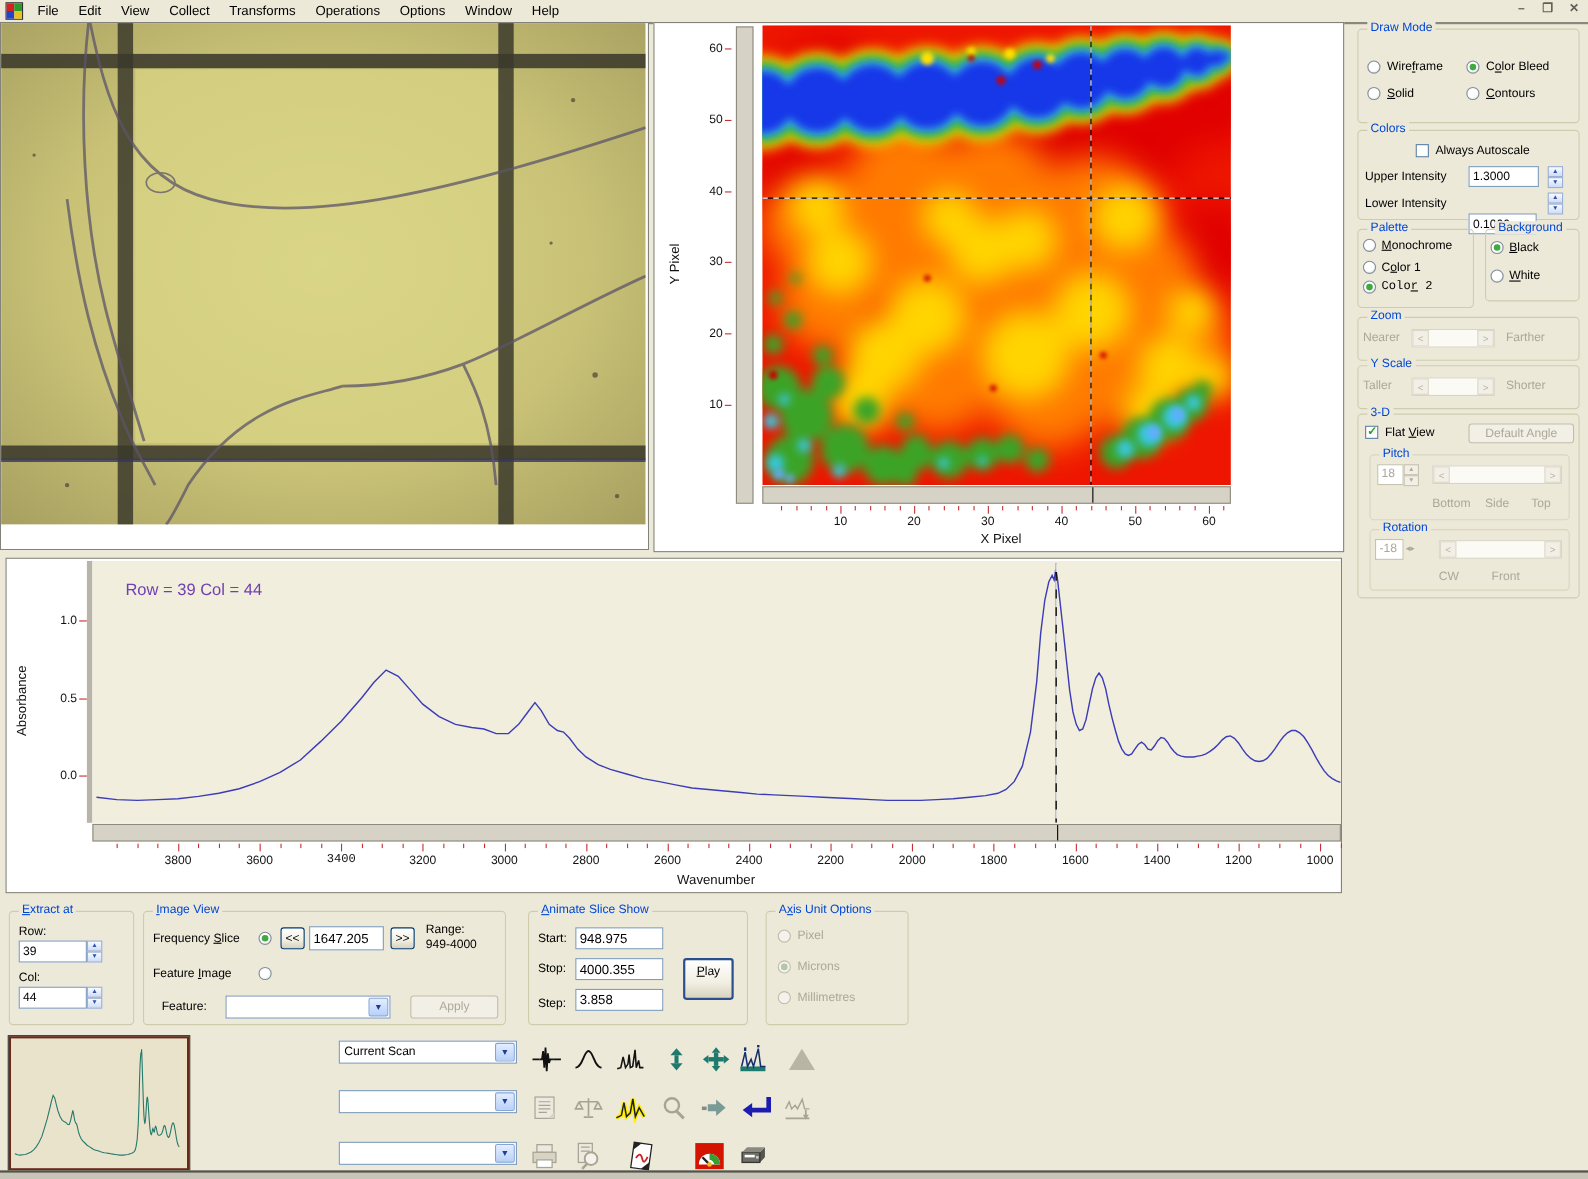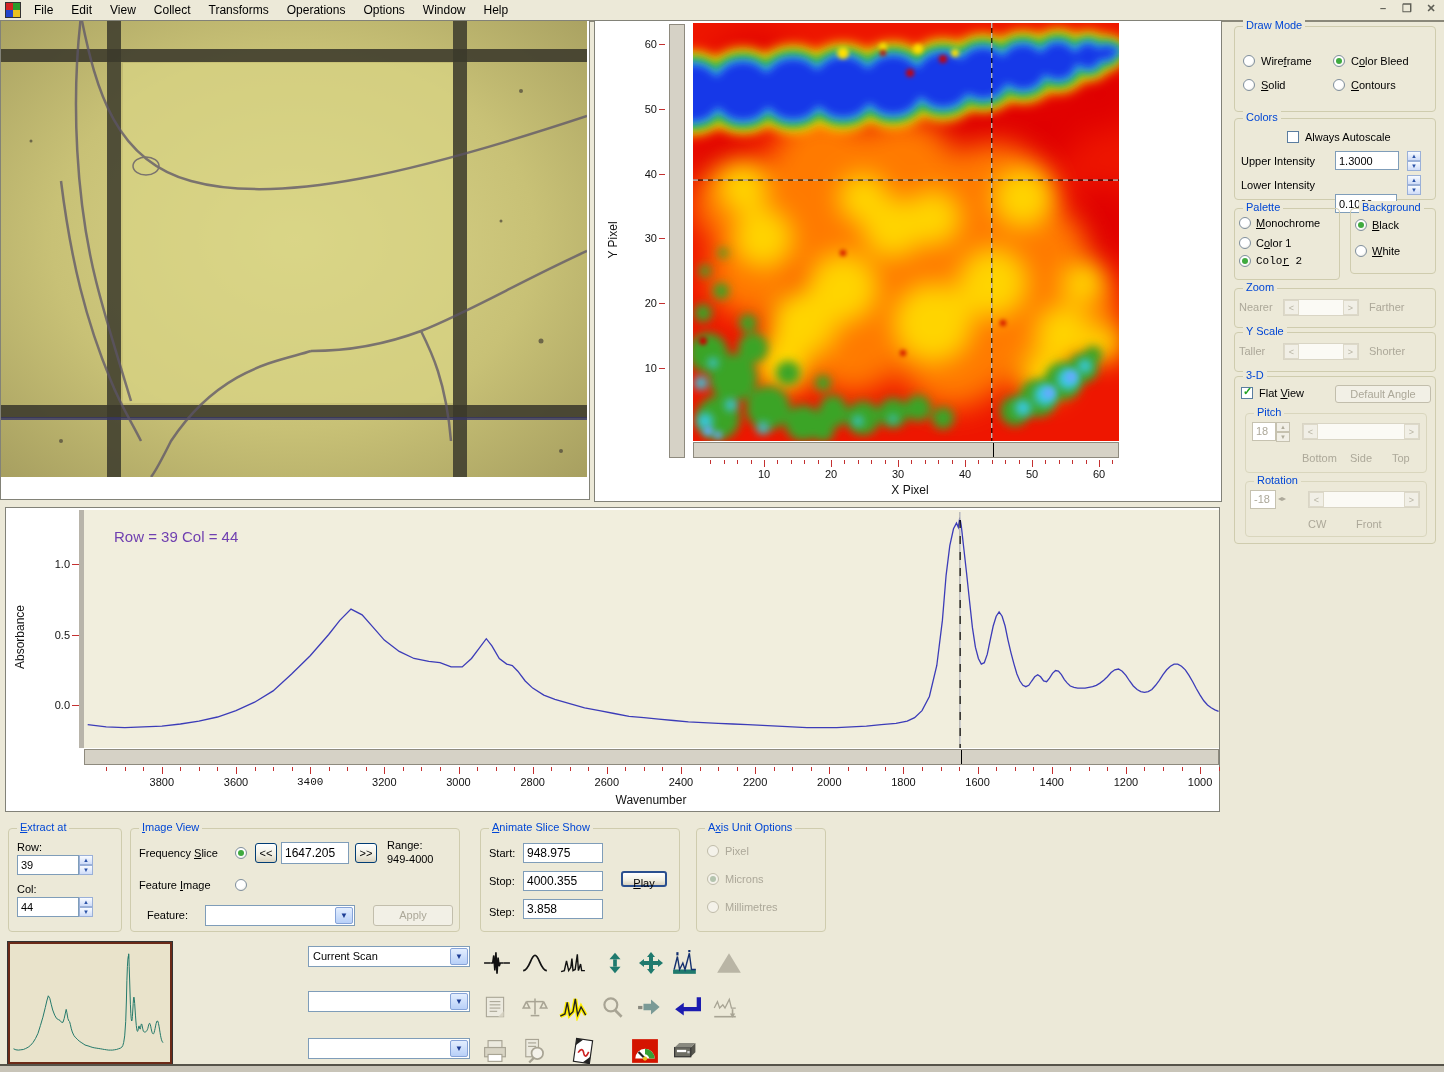--- a/index.html
+++ b/index.html
@@ -629,21 +629,21 @@
     </div>
 
     <div class="gb" style="left:480px;top:10px;width:200px;height:104px;">
       <span class="gt"><u>A</u>nimate Slice Show</span>
       <span class="lbl" style="left:8px;top:18px;">Start:</span>
       <input class="tf" style="left: 42px; top: 14px; width: 80px; height: 20px; font-size: 12px;" value="948.975">
       <span class="lbl" style="left:8px;top:46px;">Stop:</span>
       <input class="tf" style="left: 42px; top: 42px; width: 80px; height: 20px; font-size: 12px;" value="4000.355">
       <span class="lbl" style="left:8px;top:77px;">Step:</span>
       <input class="tf" style="left: 42px; top: 70px; width: 80px; height: 20px; font-size: 12px;" value="3.858">
-      <span class="btn" style="left:140px;top:42px;width:46px;height:16px;line-height:20px;border-width:2px;border-color:#2a4f8f;"><u>P</u>lay</span>
+      <span class="btn" style="left:140px;top:42px;width:46px;height:38px;line-height:20px;border-width:2px;border-color:#2a4f8f;"><u>P</u>lay</span>
     </div>
 
     <div class="gb" style="left:696px;top:10px;width:130px;height:104px;">
       <span class="gt">A<u>x</u>is Unit Options</span>
       <span class="rad disb" style="left:10px;top:16px;"></span>
       <span class="lbl dis" style="left:28px;top:16px;">Pixel</span>
       <span class="rad disb on" style="left:10px;top:44px;"></span>
       <span class="lbl dis" style="left:28px;top:44px;">Microns</span>
       <span class="rad disb" style="left:10px;top:72px;"></span>
       <span class="lbl dis" style="left:28px;top:72px;">Millimetres</span>

